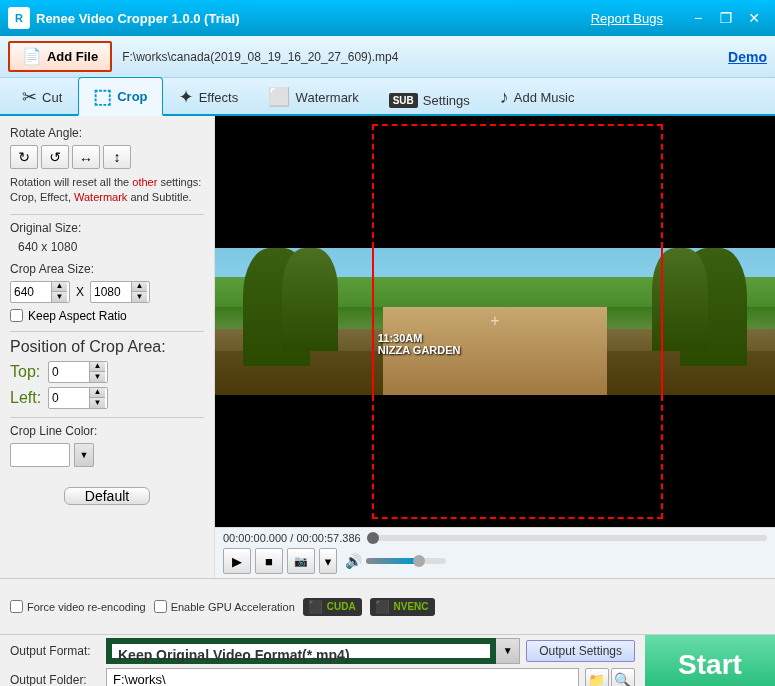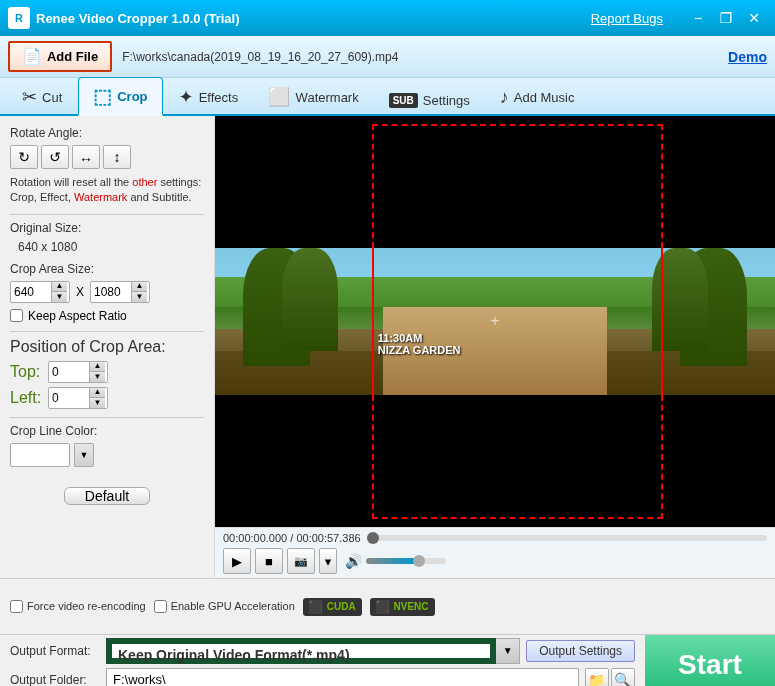--- a/index.html
+++ b/index.html
@@ -247,21 +247,21 @@
     
     #bottom-bar {
       background: #f0f0f0;
       border-top: 1px solid #ccc;
       height: 56px;
       display: flex;
       align-items: center;
       padding: 4px 10px;
       gap: 8px;
     }
-    .checkbox-small { display: flex; gap: 4px; font-size: 11px; color: #333; }
+    .checkbox-small { display: flex; align-items: center; gap: 4px; font-size: 11px; color: #333; }
     .gpu-badge {
       background: #333;
       color: #76b900;
       font-size: 10px;
       font-weight: bold;
       padding: 2px 6px;
       border-radius: 3px;
       display: flex; align-items: center; gap: 3px;
     }
 

